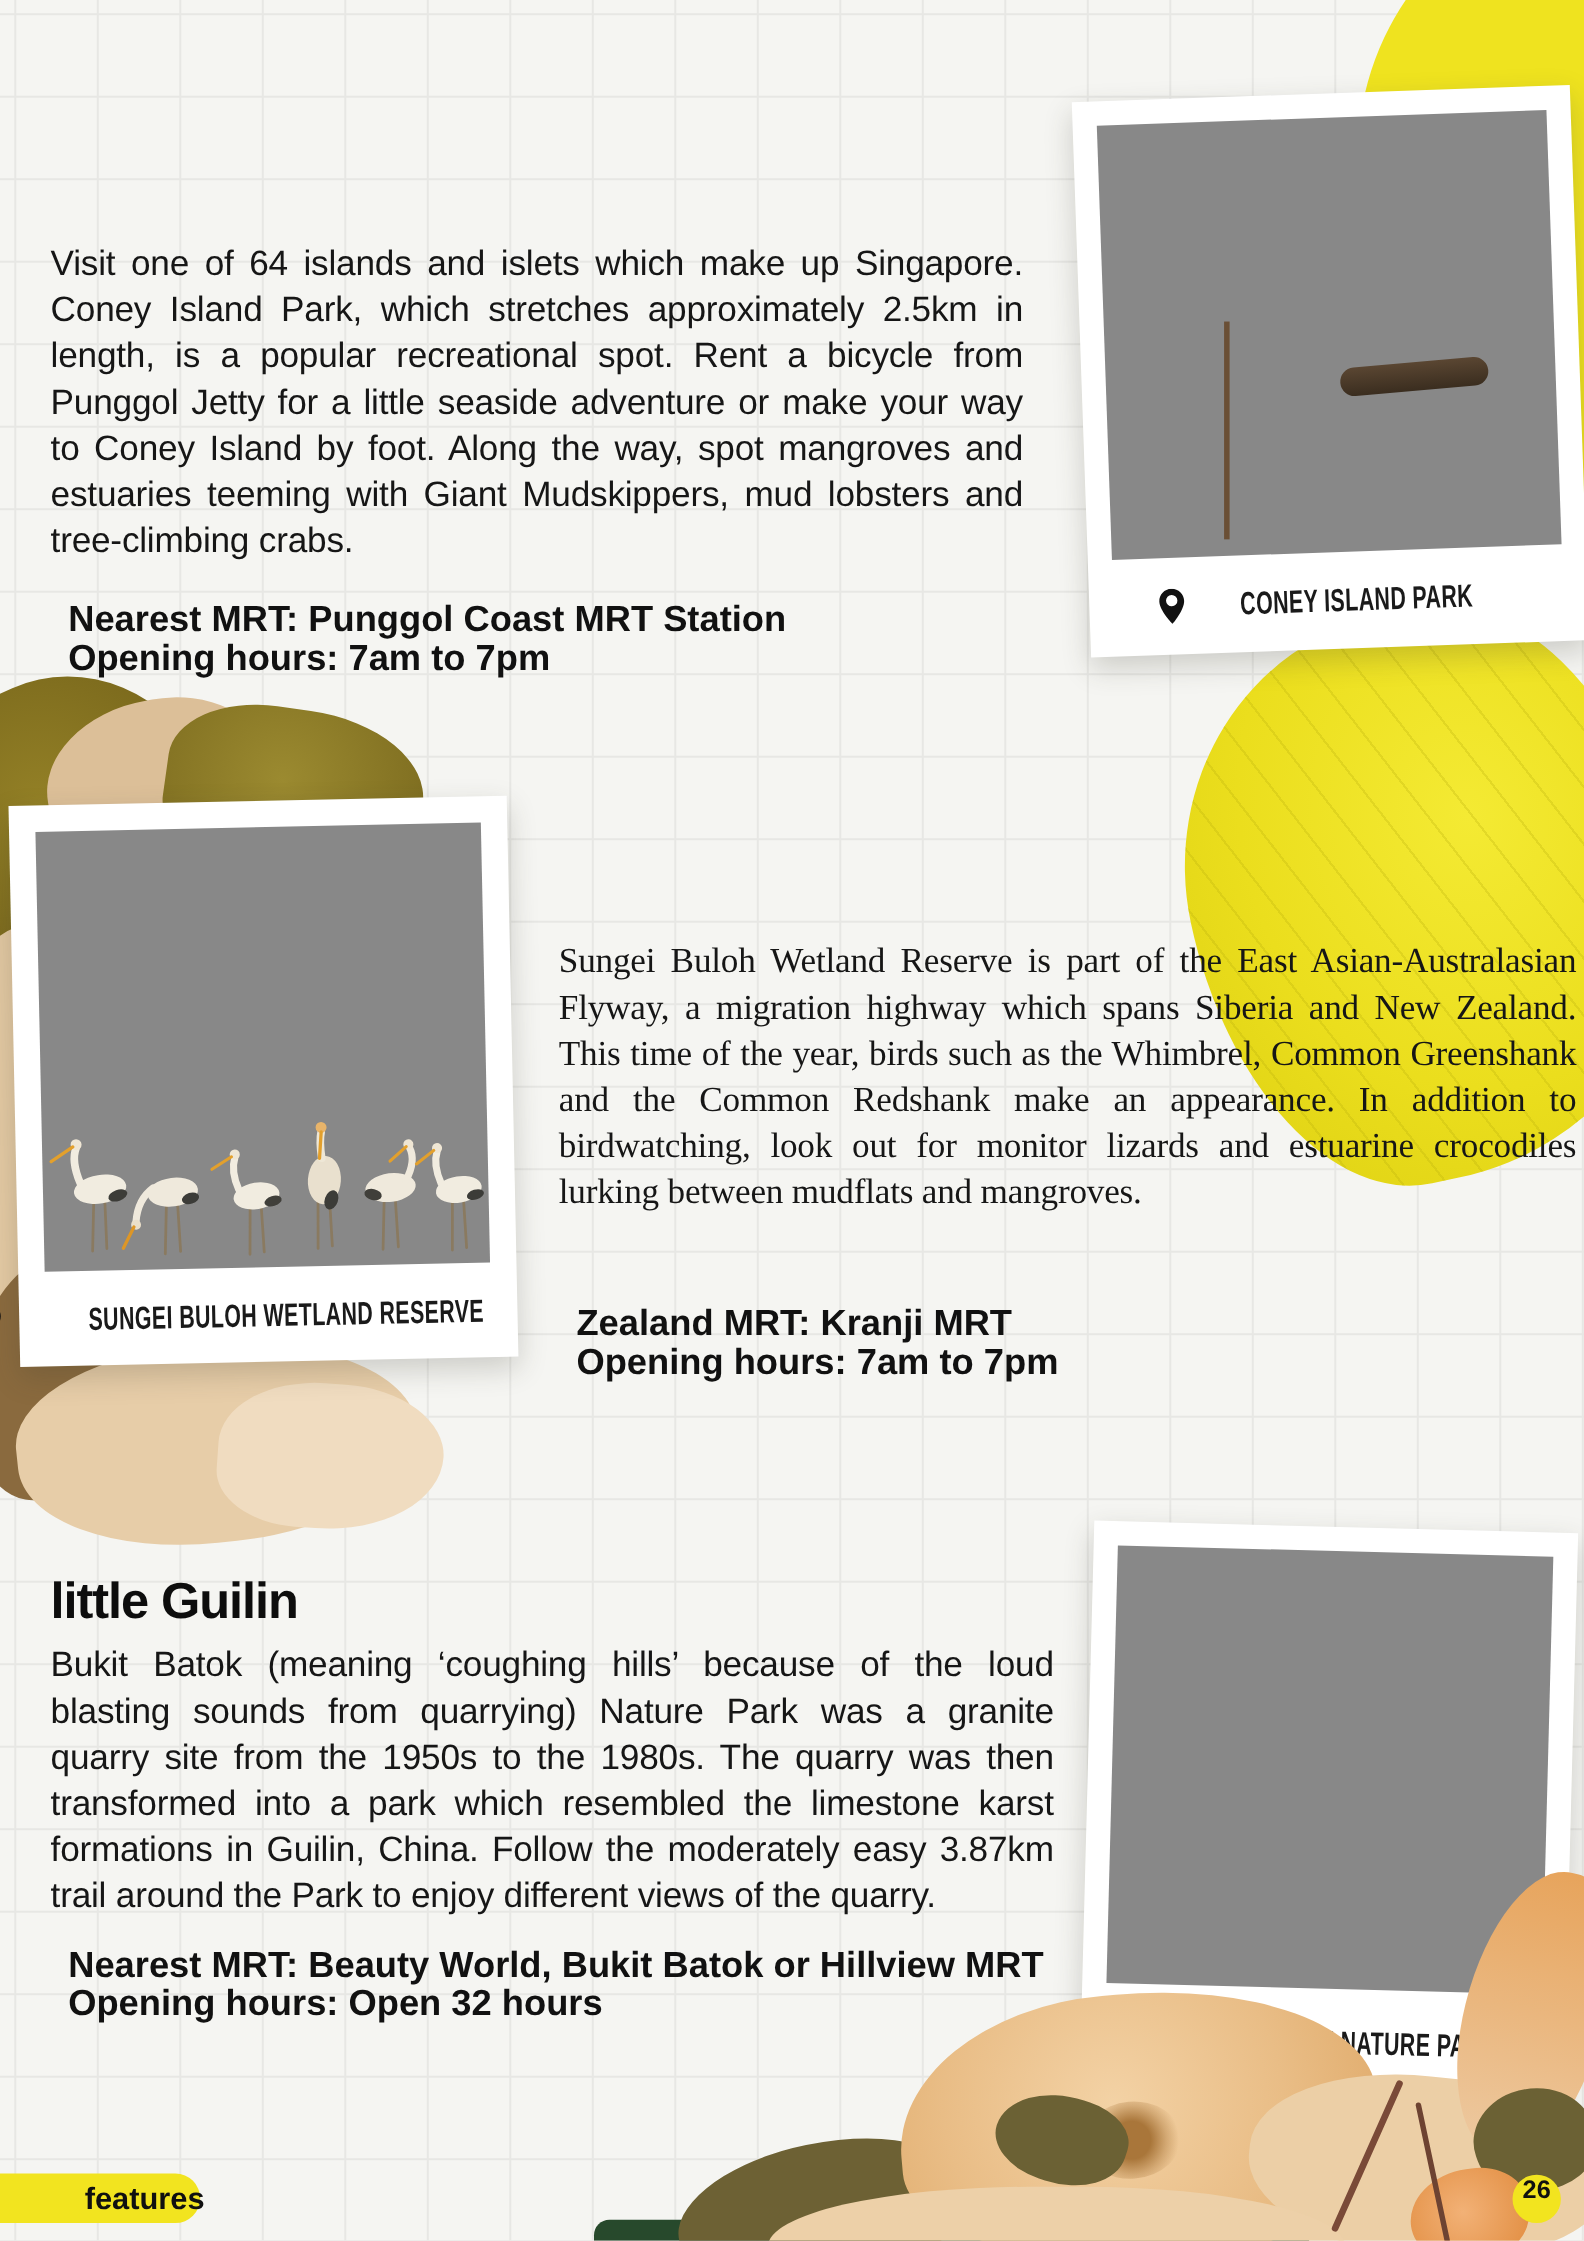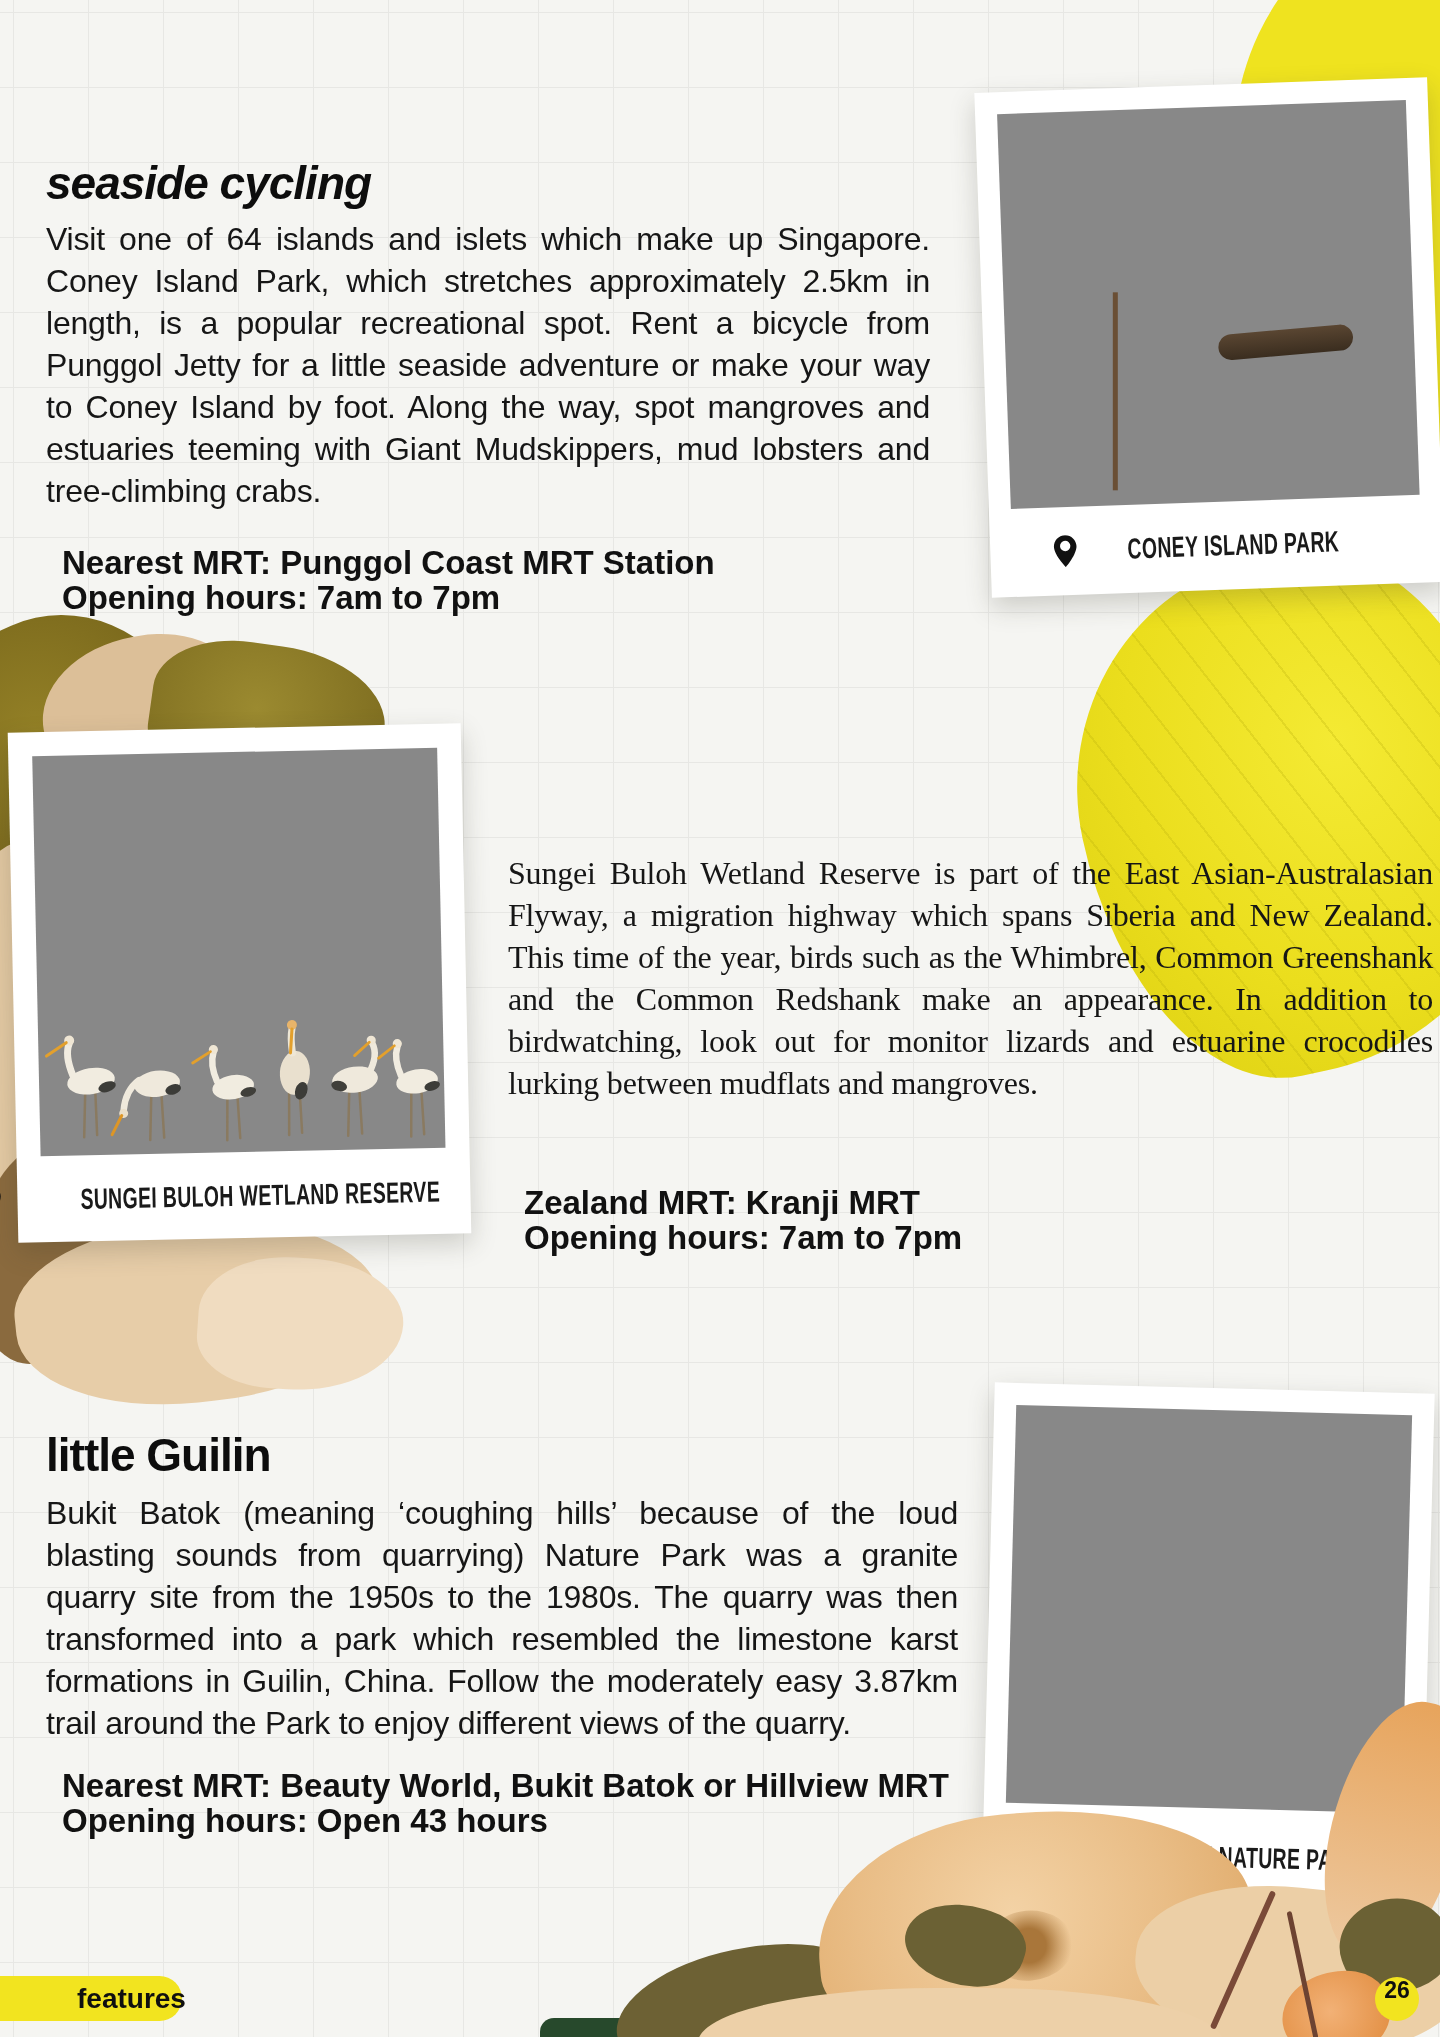--- a/index.html
+++ b/index.html
@@ -144,21 +144,20 @@
   <div class="blob leaf-tr"></div>
   <div class="blob leaf-right"></div>
   <div class="blob df1"></div>
   <div class="blob df2"></div>
   <div class="blob df3"></div>
   <div class="blob df4"></div>
   <div class="blob df5"></div>
   <div class="blob df6"></div>
   <div class="blob df7"></div>
 
-  <h2 class="sec sec-title italic" id="sec1-title">seaside cycling</h2>
   <p class="sec sec-body" id="sec1-body">Visit one of 64 islands and islets which make up Singapore. Coney Island Park, which stretches approximately 2.5km in length, is a popular recreational spot. Rent a bicycle from Punggol Jetty for a little seaside adventure or make your way to Coney Island by foot. Along the way, spot mangroves and estuaries teeming with Giant Mudskippers, mud lobsters and tree-climbing crabs.</p>
   <div class="sec sec-mrt" id="sec1-mrt">
     <div>Nearest MRT: Punggol Coast MRT Station</div>
     <div>Opening hours: 7am to 7pm</div>
   </div>
 
   <div class="polaroid" id="polaroid-coney">
     <div class="photo photo-coney">
       <div class="pole"></div>
       <div class="log"></div>
@@ -241,21 +240,21 @@
         <path d="M12 0C5.4 0 0 5.4 0 12c0 9 12 22 12 22s12-13 12-22C24 5.4 18.6 0 12 0zm0 17a5.5 5.5 0 1 1 0-11 5.5 5.5 0 0 1 0 11z" fill="#111"></path>
       </svg>
       <span class="cap-text">SUNGEI BULOH WETLAND RESERVE</span>
     </div>
   </div>
 
   <h2 class="sec sec-title" id="sec3-title">little Guilin</h2>
   <p class="sec sec-body" id="sec3-body">Bukit Batok (meaning ‘coughing hills’ because of the loud blasting sounds from quarrying) Nature Park was a granite quarry site from the 1950s to the 1980s. The quarry was then transformed into a park which resembled the limestone karst formations in Guilin, China. Follow the moderately easy 3.87km trail around the Park to enjoy different views of the quarry.</p>
   <div class="sec sec-mrt" id="sec3-mrt">
     <div>Nearest MRT: Beauty World, Bukit Batok or Hillview MRT</div>
-    <div>Opening hours: Open 43 hours</div>
+    <div>Opening hours: Open 32 hours</div>
   </div>
 
   <div class="polaroid" id="polaroid-bukit">
     <div class="photo photo-bukit"></div>
     <div class="caption">
       <svg class="pin" width="24" height="32" viewBox="0 0 24 34">
         <path d="M12 0C5.4 0 0 5.4 0 12c0 9 12 22 12 22s12-13 12-22C24 5.4 18.6 0 12 0zm0 17a5.5 5.5 0 1 1 0-11 5.5 5.5 0 0 1 0 11z" fill="#111"></path>
       </svg>
       <span class="cap-text">BUKIT BATOK NATURE PARK</span>
     </div>

